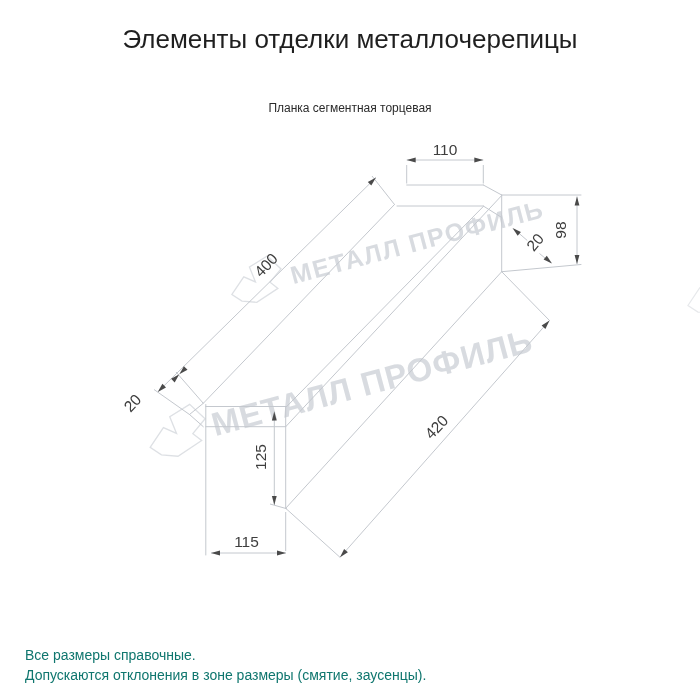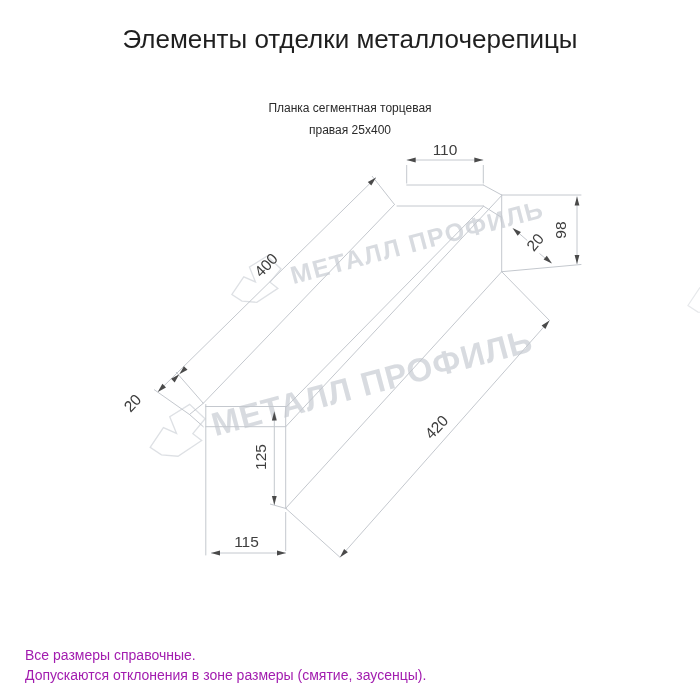--- a/index.html
+++ b/index.html
@@ -2,35 +2,34 @@
 <html><head>
 <meta charset="utf-8">
 <style>
   html,body{margin:0;padding:0;background:#ffffff;}
   .page{position:relative;width:700px;height:700px;background:#fff;overflow:hidden;
         font-family:"Liberation Sans","DejaVu Sans",sans-serif;color:#1f1f1f;}
   .title{position:absolute;top:24px;left:0;width:700px;text-align:center;
          font-size:26px;letter-spacing:0px;color:#1f1f1f;}
   .subtitle{position:absolute;top:97px;left:0;width:700px;text-align:center;
             font-size:12px;line-height:22px;color:#2a2a2a;}
-  .notes{position:absolute;left:25px;top:645px;font-size:14px;line-height:20px;color:#a21caf;}
+  .notes{position:absolute;left:25px;top:645px;font-size:14px;line-height:20px;color:#0f766e;}
   svg.draw{position:absolute;left:0;top:0;}
   .dimtxt{font-family:"Liberation Sans","DejaVu Sans",sans-serif;font-size:15.5px;fill:#3e3e3e;}
   .wmtxt{font-family:"Liberation Sans","DejaVu Sans",sans-serif;font-weight:bold;}
 </style>
 </head>
 <body>
 
 <div class="page">
 
   <div class="title">Элементы отделки металлочерепицы</div>
 
   <div class="subtitle">
     <div>Планка сегментная торцевая</div>
-    <div>правая 25х400</div>
   </div>
 
   <svg class="draw" width="700" height="700" viewBox="0 0 700 700">
 
     <g opacity="0.55">
       <g transform="translate(230,295) rotate(-15)">
         <path d="M2,0 L18,-14 L28,-6 L26,-22 L46,-28 L56,-12 L42,-2 L48,6 L24,14 L10,9 Z" fill="none" stroke="#c3c8cf" stroke-width="1.3"></path>
         <text class="wmtxt" x="64" y="6" font-size="25" letter-spacing="1.5" fill="#b9bfc7">МЕТАЛЛ ПРОФИЛЬ</text>
       </g>
     </g>

